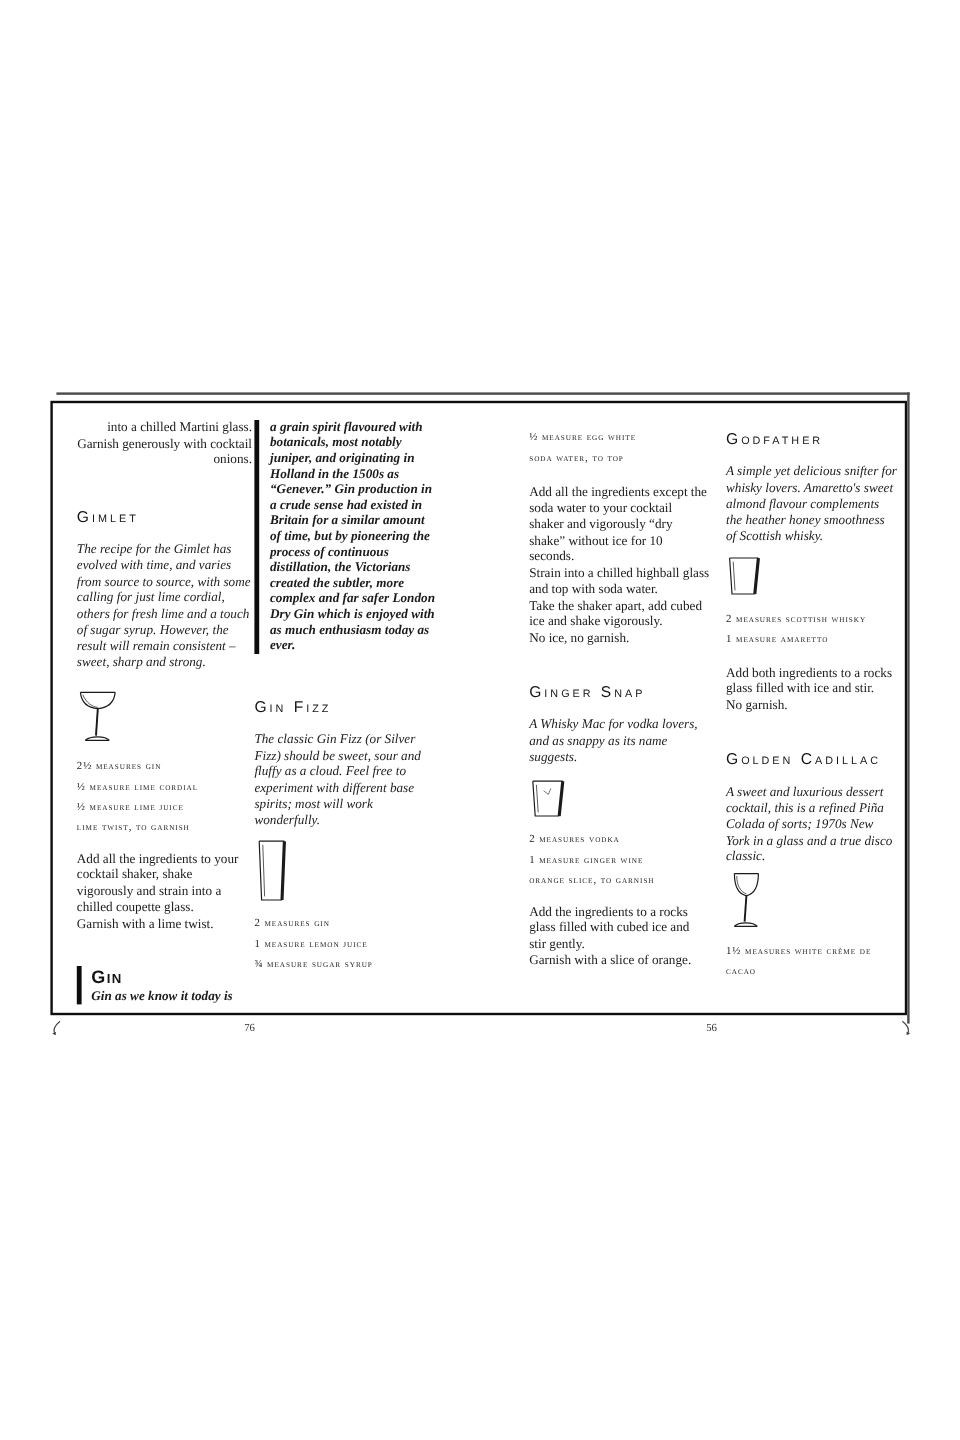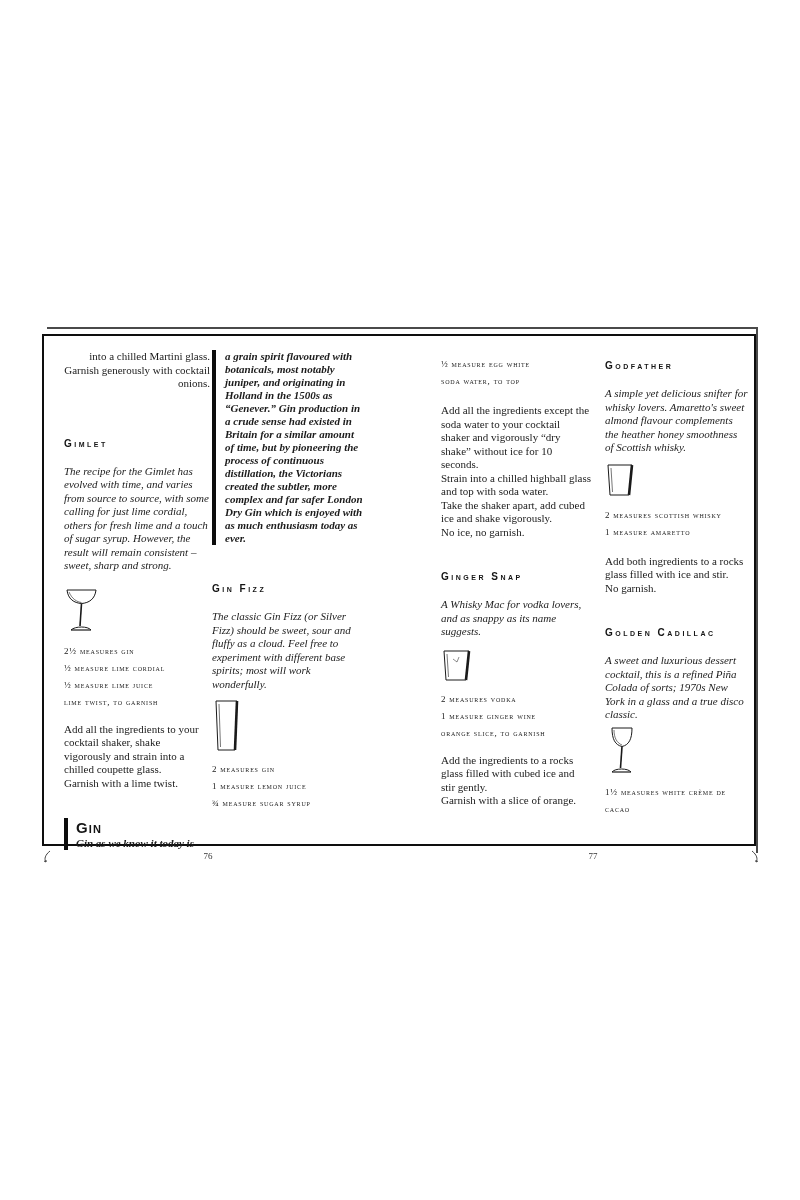--- a/index.html
+++ b/index.html
@@ -13,36 +13,36 @@
   .col{position:absolute;top:14px;}
   #col1{left:20px;width:146px;}
   #col2{left:168px;width:153px;}
   #col3{left:397px;width:150px;}
   #col4{left:561px;width:143px;}
 
   .para{font-size:11px;line-height:13.5px;margin:0;text-align:right;}
   .desc{font-style:italic;font-size:11px;line-height:13.5px;margin:0;}
   .desc.bold{font-weight:bold;line-height:13px;font-size:11px;}
   .heading{font-family:"Liberation Sans", sans-serif;font-variant:small-caps;
-           letter-spacing:2.5px;font-size:10px;font-weight:bold;line-height:19px;margin:0;
+           letter-spacing:2.5px;font-size:13px;font-weight:normal;line-height:19px;margin:0;
            color:#141414;}
   .gin-cont{border-left:4px solid #0d0d0d;padding-left:9px;}
   .gin-entry{display:flex;margin-top:28px;}
   .gin-entry .bar{width:4px;background:#0d0d0d;margin-right:8px;}
   .gin-entry .heading{letter-spacing:1.2px;font-weight:bold;font-size:15px;}
   .ing-list{list-style:none;margin:0;padding:0;font-variant:small-caps;
             font-size:9px;letter-spacing:0.8px;line-height:17px;}
   .ing-list li{margin:0;}
   .method p{margin:0;font-size:11px;line-height:13.5px;}
   .glass{display:block;}
   .pagenum{position:absolute;font-size:9px;color:#333;width:30px;text-align:center;}
   .curl{position:absolute;}
   
   .mt6{margin-top:6px;}  .mt8{margin-top:8px;}  .mt10{margin-top:10px;}
-  .mt12{margin-top:12px;}.mt14{margin-top:14px;}.mt28{margin-top:28px;}.mt30{margin-top:43px;}
+  .mt12{margin-top:12px;}.mt14{margin-top:14px;}.mt28{margin-top:28px;}.mt30{margin-top:30px;}
 </style>
 </head>
 <body>
 
 <div class="canvas">
 
   <div class="backpage"></div>
 
   <div class="spread">
 
@@ -168,21 +168,21 @@
         </svg>
         <ul class="ing-list mt8">
             <li>1½ measures white crème de cacao</li>
           </ul>
       </section>
     </div>
 
   </div>
 
   <div class="pagenum" style="left:193px;top:851px;">76</div>
-  <div class="pagenum" style="left:578px;top:851px;">77</div>
+  <div class="pagenum" style="left:578px;top:851px;">56</div>
 
   <svg class="curl" style="left:42px;top:850px;" width="10" height="14" viewBox="0 0 10 14" fill="none" stroke="#444" stroke-width="1">
     <path d="M8,1 C3,5 2,9 4,12 M2,11 l2,1 l0,-2"></path>
   </svg>
   <svg class="curl" style="left:750px;top:850px;" width="10" height="14" viewBox="0 0 10 14" fill="none" stroke="#444" stroke-width="1">
     <path d="M2,1 C7,5 8,9 6,12 M8,11 l-2,1 l0,-2"></path>
   </svg>
 
 </div>
 

